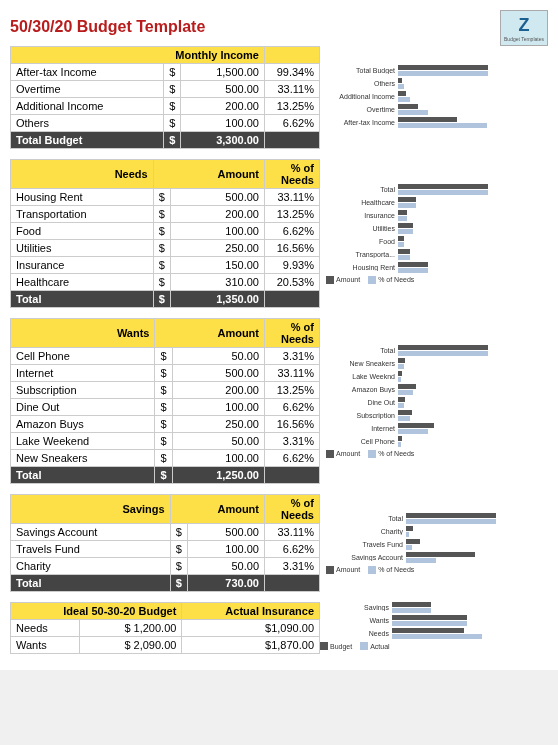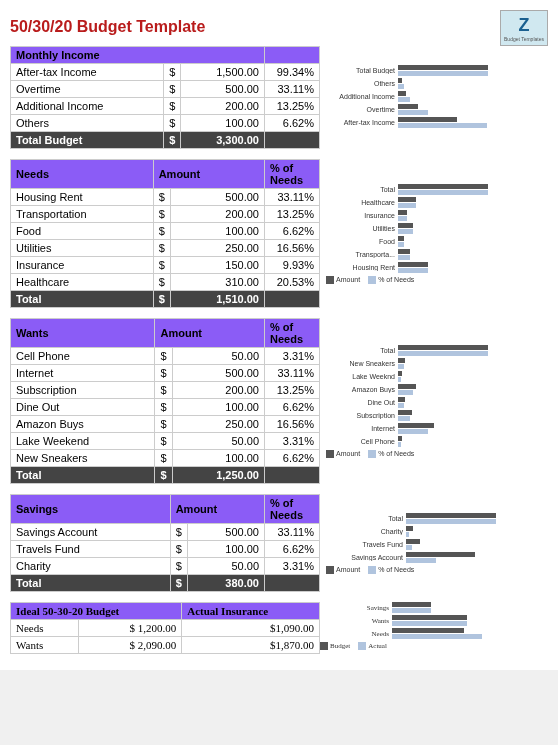--- a/index.html
+++ b/index.html
@@ -64,22 +64,22 @@
     table {
       border-collapse: collapse;
       width: 100%;
     }
     th, td {
       border: 1px solid #ccc;
       padding: 2px 5px;
       text-align: left;
     }
     .header-row th {
-      background: #8b5cf6;
-      text-align: left;
+      background: #fde047;
+      text-align: right;
       font-weight: bold;
     }
     .data-row td {
       background: #fff;
     }
     .total-row td {
       background: #444;
       color: #fff;
       font-weight: bold;
     }
@@ -140,21 +140,20 @@
       align-items: center;
       gap: 2px;
     }
     .legend-box {
       width: 8px;
       height: 8px;
     }
     .last-section {
       display: flex;
       margin-bottom: 6px;
-      font-family: Liberation Serif, serif;
     }
     .last-table-area {
       flex: 0 0 310px;
     }
     .last-chart-area {
       flex: 1;
     }
 
     .savings-chart .chart-label {
       width: 80px;
@@ -299,21 +298,21 @@
       </tr>
             <tr class="data-row">
         <td>Healthcare</td>
         <td class="dollar">$</td>
         <td class="money">310.00</td>
         <td class="pct">20.53%</td>
       </tr>
             <tr class="total-row">
       <td>Total</td>
       <td class="dollar">$</td>
-      <td class="money">1,510.00</td>
+      <td class="money">1,350.00</td>
       <td></td>
     </tr>
           </tbody>
       </table>
     </div>
     <div class="chart-area">
       <div class="chart-container" id="needs-chart">
           <div class="chart-row">
             <div class="chart-label">Total</div>
             <div class="chart-bars">
@@ -536,21 +535,21 @@
       </tr>
             <tr class="data-row">
         <td>Charity</td>
         <td class="dollar">$</td>
         <td class="money">50.00</td>
         <td class="pct">3.31%</td>
       </tr>
             <tr class="total-row">
       <td>Total</td>
       <td class="dollar">$</td>
-      <td class="money">380.00</td>
+      <td class="money">730.00</td>
       <td></td>
     </tr>
           </tbody>
       </table>
     </div>
     <div class="chart-area savings-chart">
       <div class="chart-container" id="savings-chart">
           <div class="chart-row">
             <div class="chart-label">Total</div>
             <div class="chart-bars">

